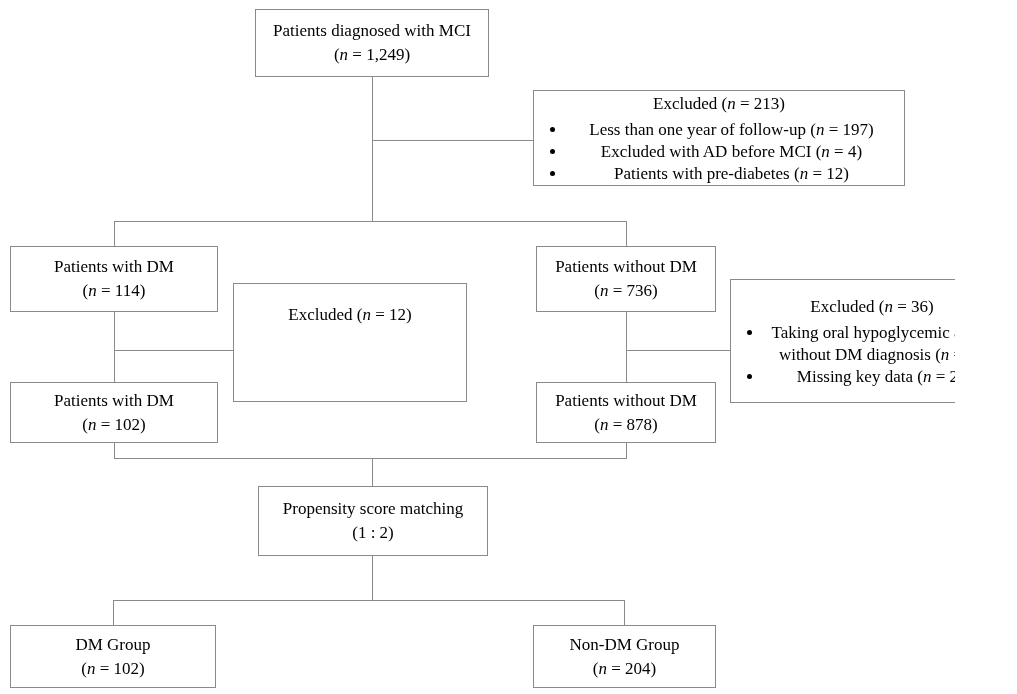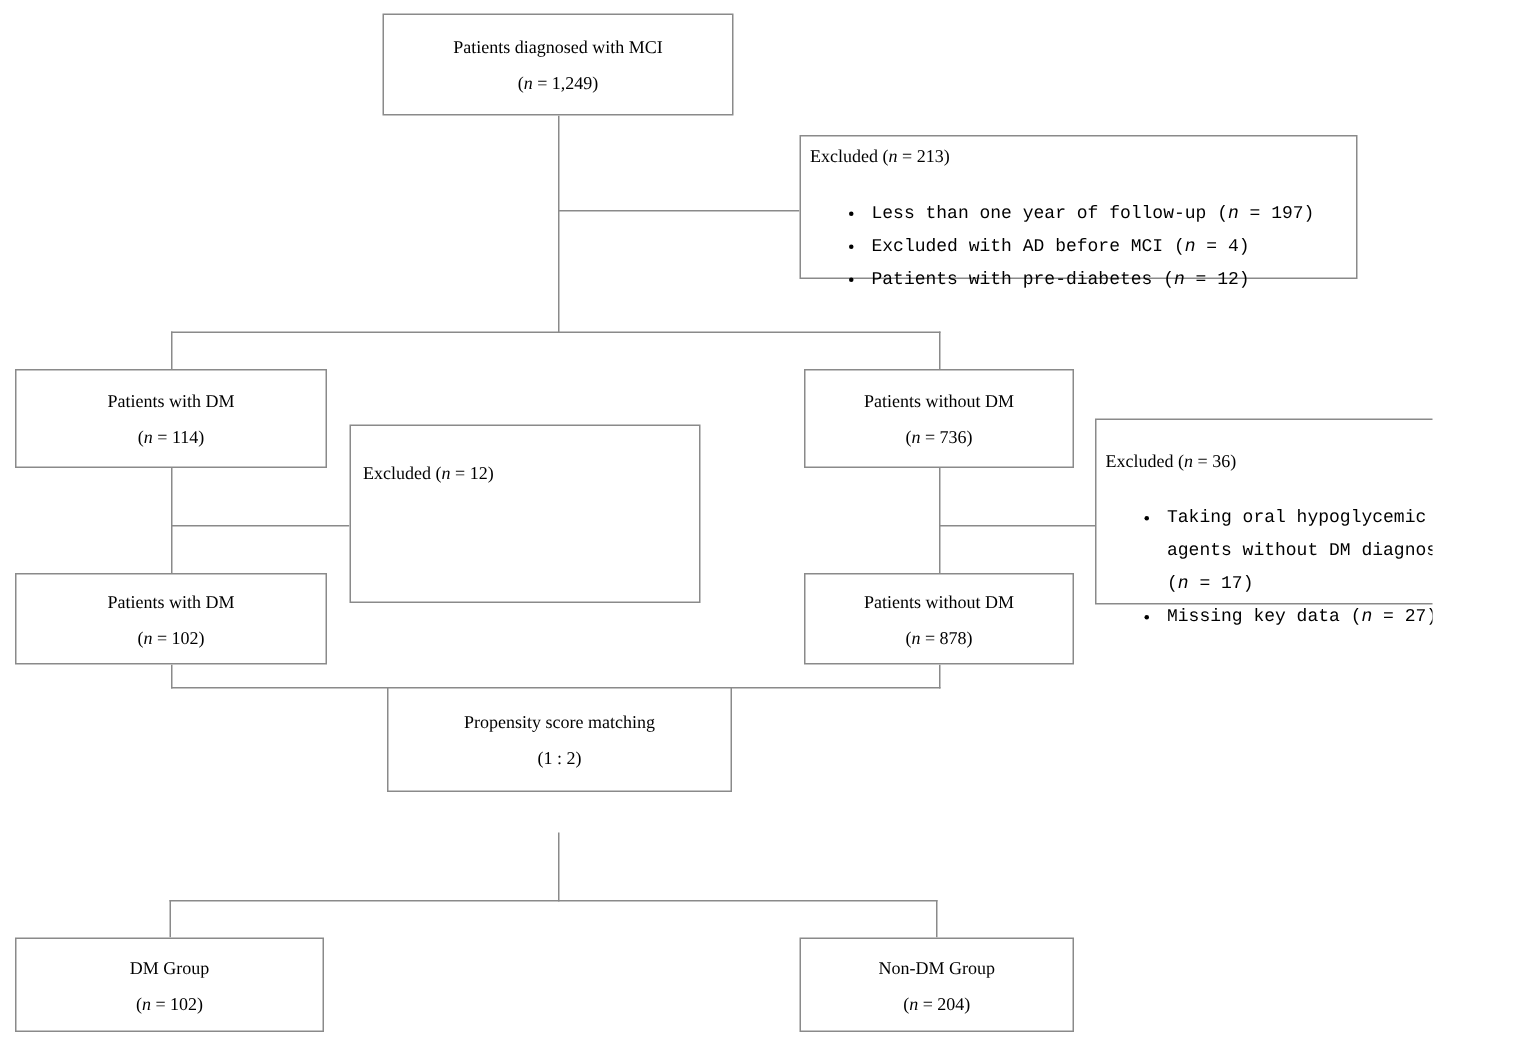--- a/index.html
+++ b/index.html
@@ -3,47 +3,46 @@
 <meta charset="utf-8">
 <style>
   html, body { margin: 0; padding: 0; background: #ffffff; }
   .canvas {
     position: relative;
     width: 955px;
     height: 694px;
     background: var(--canvas, #ffffff);
     font-family: "Liberation Serif", "DejaVu Serif", serif;
     color: var(--text, #000000);
-    font-size: 12px;
+    font-size: 17px;
     overflow: hidden;
   }
   .box {
     position: absolute;
     background: #ffffff;
     border: 1px solid var(--border, #8a8a8a);
     box-sizing: border-box;
   }
   .box.center {
     display: flex;
     flex-direction: column;
     justify-content: center;
     align-items: center;
     text-align: center;
     line-height: 24px;
   }
   .box.listbox {
-    text-align: left;
+    text-align: center;
     line-height: 22px;
   }
   .exc-title { padding: 0; }
   .box.listbox ul {
-    margin: 16px;
+    margin: 4px;
     padding-left: 23px;
     list-style: disc;
-    font-family: Liberation Mono, monospace;
   }
   .box.listbox li { padding-left: 2px; }
   .hline {
     position: absolute;
     height: 1px;
     background: var(--line, #8a8a8a);
   }
   .vline {
     position: absolute;
     width: 1px;
@@ -113,21 +112,21 @@
   <div class="box center" style="left:10px;top:382px;width:208px;height:61px">
     <div>Patients with DM</div>
     <div><span>(</span><i>n</i><span> = </span><span>102</span><span>)</span></div>
   </div>
 
   <div class="box center" style="left:536px;top:382px;width:180px;height:61px">
     <div>Patients without DM</div>
     <div><span>(</span><i>n</i><span> = </span><span>878</span><span>)</span></div>
   </div>
 
-  <div class="box center" style="left:258px;top:458px;width:230px;height:70px">
+  <div class="box center" style="left:258px;top:486px;width:230px;height:70px">
     <div>Propensity score matching</div>
     <div><span>(</span><span>1 : 2</span><span>)</span></div>
   </div>
 
   <div class="box center" style="left:10px;top:625px;width:206px;height:63px">
     <div>DM Group</div>
     <div><span>(</span><i>n</i><span> = </span><span>102</span><span>)</span></div>
   </div>
 
   <div class="box center" style="left:533px;top:625px;width:183px;height:63px">

